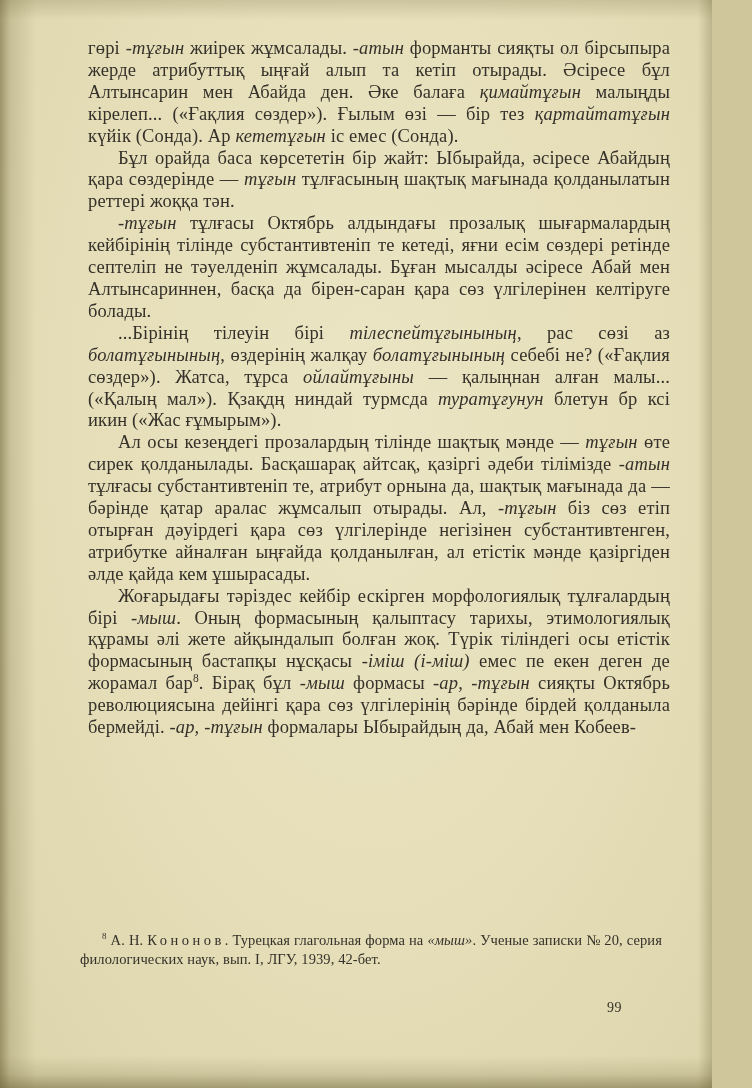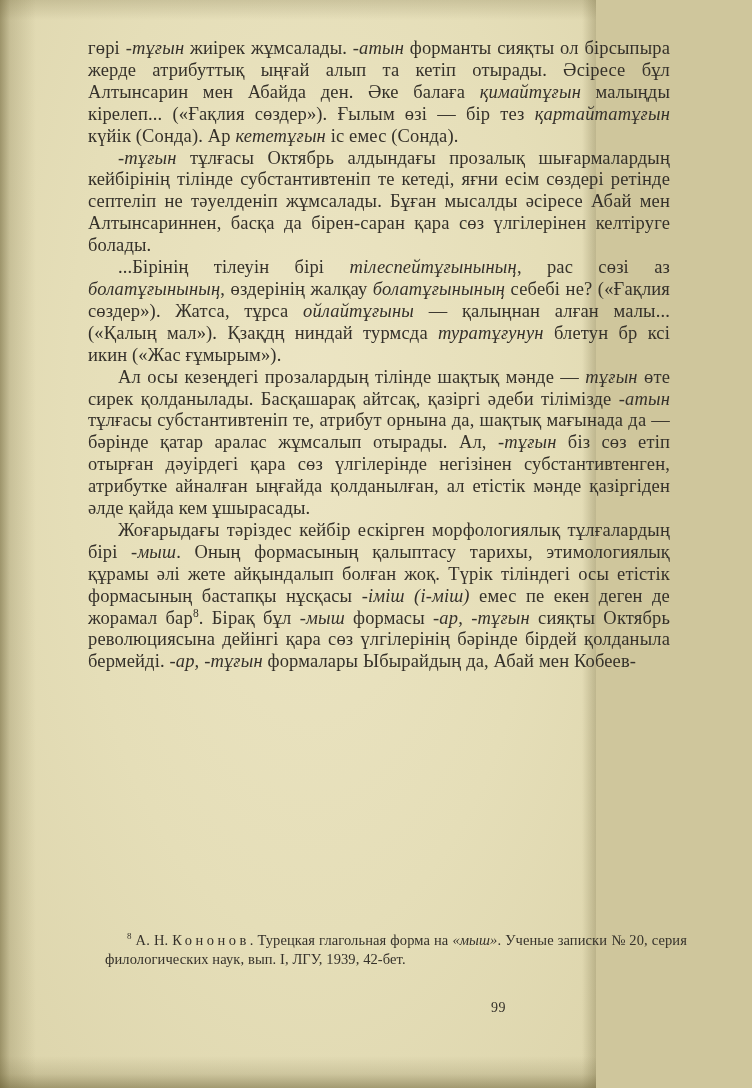--- a/index.html
+++ b/index.html
@@ -6,21 +6,21 @@
 
   html, body {
     width: 752px;
     height: 1088px;
     overflow: hidden;
     background: #cfc69c;
   }
 
   .page {
     position: relative;
-    width: 596px;
+    width: 712px;
     height: 1088px;
     color: #35312a;
     font-family: "Liberation Serif", "DejaVu Serif", serif;
     background:
       linear-gradient(90deg, rgba(95,85,42,0.52) 0px, rgba(95,85,42,0.20) 10px, rgba(95,85,42,0.0) 36px),
       linear-gradient(0deg, rgba(95,85,42,0.48) 0px, rgba(95,85,42,0.16) 14px, rgba(95,85,42,0.0) 32px),
       linear-gradient(270deg, rgba(95,85,42,0.28) 0px, rgba(95,85,42,0.0) 14px),
       linear-gradient(180deg, rgba(95,85,42,0.20) 0px, rgba(95,85,42,0.0) 20px),
       radial-gradient(ellipse at 52% 38%, #ece5c4 0%, #e5deb8 55%, #dcd4ab 100%);
   }
@@ -42,21 +42,21 @@
   .text-block i, .footnote i { font-style: italic; }
 
   sup {
     font-size: 0.62em;
     vertical-align: super;
     line-height: 0;
   }
 
   .footnote {
     position: absolute;
-    left: 105px;
+    left: 80px;
     top: 931px;
     width: 582px;
     font-size: 14.5px;
     line-height: 18.6px;
     text-align: justify;
     text-indent: 22px;
     letter-spacing: 0.1px;
   }
 
   .letterspaced { letter-spacing: 3.5px; }
@@ -68,20 +68,21 @@
     font-size: 14px;
     letter-spacing: 0.5px;
   }
 </style>
 </head>
 <body>
 
 <div class="page">
   <div class="text-block">
       <p class="para no-indent"><span>гөрі </span><i>-тұғын</i><span> жиірек жұмсалады. </span><i>-атын</i><span> форманты сияқты ол бірсыпыра жерде атрибуттық ыңғай алып та кетіп отырады. Әсіресе бұл Алтынсарин мен Абайда ден. Әке балаға </span><i>қимайтұғын</i><span> малыңды кірелеп... («Ғақлия сөздер»). Ғылым өзі — бір тез </span><i>қартайтатұғын</i><span> күйік (Сонда). Ар </span><i>кететұғын</i><span> іс емес (Сонда).</span></p>
+      <p class="para"><span>Бұл орайда баса көрсететін бір жайт: Ыбырайда, әсіресе Абайдың қара сөздерінде — </span><i>тұғын</i><span> тұлғасының шақтық мағынада қолданылатын реттері жоққа тән.</span></p>
       <p class="para"><i>-тұғын</i><span> тұлғасы Октябрь алдындағы прозалық шығармалардың кейбірінің тілінде субстантивтеніп те кетеді, яғни есім сөздері ретінде септеліп не тәуелденіп жұмсалады. Бұған мысалды әсіресе Абай мен Алтынсариннен, басқа да бірен-саран қара сөз үлгілерінен келтіруге болады.</span></p>
       <p class="para"><span>...Бірінің тілеуін бірі </span><i>тілеспейтұғынының</i><span>, рас сөзі аз </span><i>болатұғынының</i><span>, өздерінің жалқау </span><i>болатұғынының</i><span> себебі не? («Ғақлия сөздер»). Жатса, тұрса </span><i>ойлайтұғыны</i><span> — қалыңнан алған малы... («Қалың мал»). Қзақдң ниндай турмсда </span><i>туратұғунун</i><span> блетун бр ксі икин («Жас ғұмырым»).</span></p>
       <p class="para"><span>Ал осы кезеңдегі прозалардың тілінде шақтық мәнде — </span><i>тұғын</i><span> өте сирек қолданылады. Басқашарақ айтсақ, қазіргі әдеби тілімізде </span><i>-атын</i><span> тұлғасы субстантивтеніп те, атрибут орнына да, шақтық мағынада да — бәрінде қатар аралас жұмсалып отырады. Ал, </span><i>-тұғын</i><span> біз сөз етіп отырған дәуірдегі қара сөз үлгілерінде негізінен субстантивтенген, атрибутке айналған ыңғайда қолданылған, ал етістік мәнде қазіргіден әлде қайда кем ұшырасады.</span></p>
       <p class="para"><span>Жоғарыдағы тәріздес кейбір ескірген морфологиялық тұлғалардың бірі </span><i>-мыш</i><span>. Оның формасының қалыптасу тарихы, этимологиялық құрамы әлі жете айқындалып болған жоқ. Түрік тіліндегі осы етістік формасының бастапқы нұсқасы </span><i>-іміш (і-міш)</i><span> емес пе екен деген де жорамал бар</span><sup>8</sup><span>. Бірақ бұл </span><i>-мыш</i><span> формасы </span><i>-ар, -тұғын</i><span> сияқты Октябрь революциясына дейінгі қара сөз үлгілерінің бәрінде бірдей қолданыла бермейді. </span><i>-ар, -тұғын</i><span> формалары Ыбырайдың да, Абай мен Кобеев-</span></p>
     </div>
   <div class="footnote"><sup>8</sup><span> А. Н. </span><span class="letterspaced">Кононов</span><span>. Турецкая глагольная форма на </span><i>«мыш»</i><span>. Ученые записки № 20, серия филологических наук, вып. I, ЛГУ, 1939, 42-бет.</span></div>
   <div class="page-number">99</div>
 </div>
 
 </body></html>

